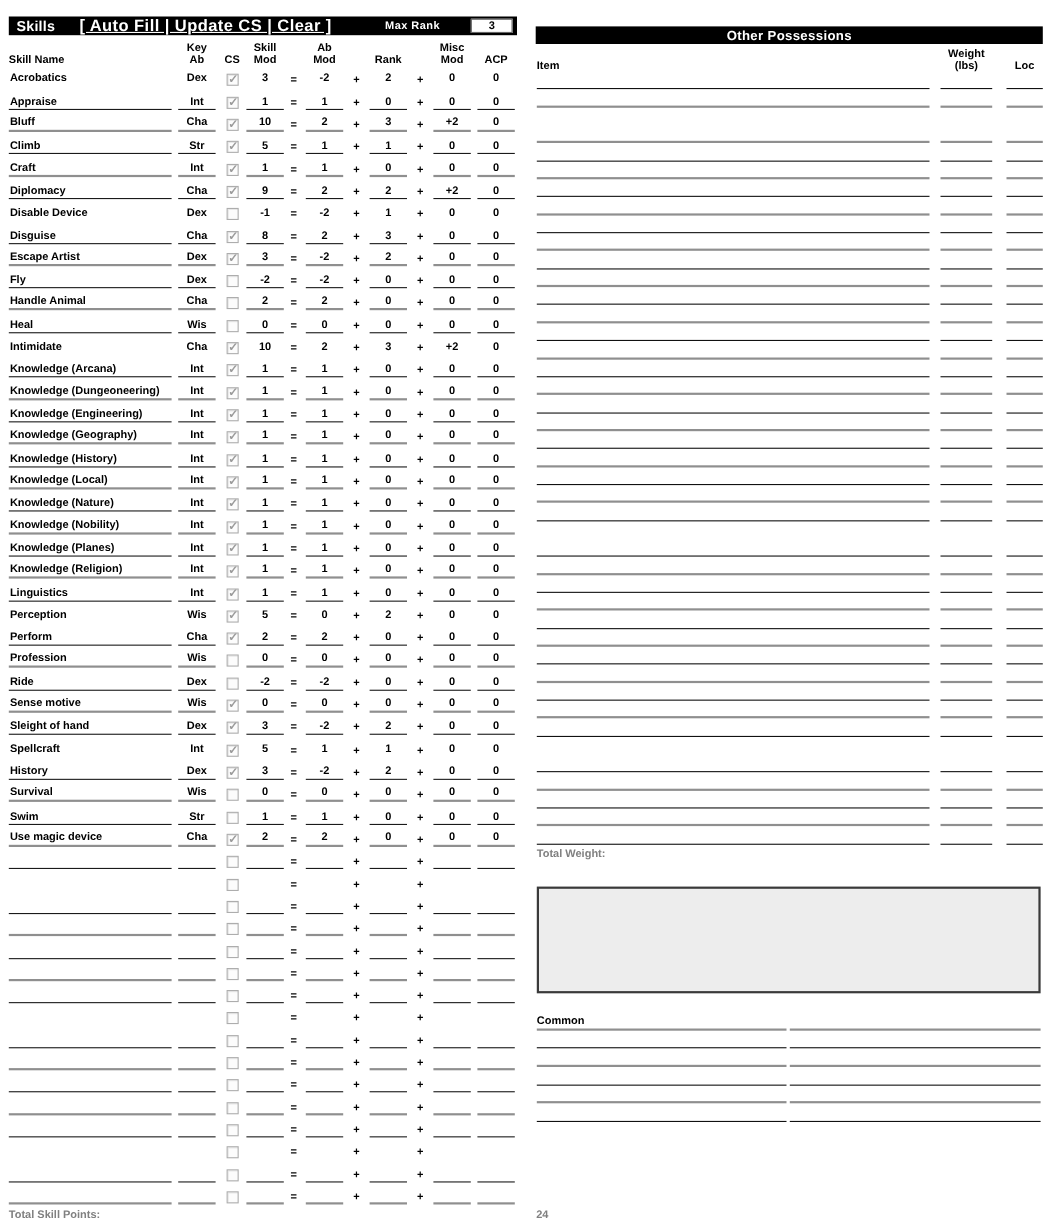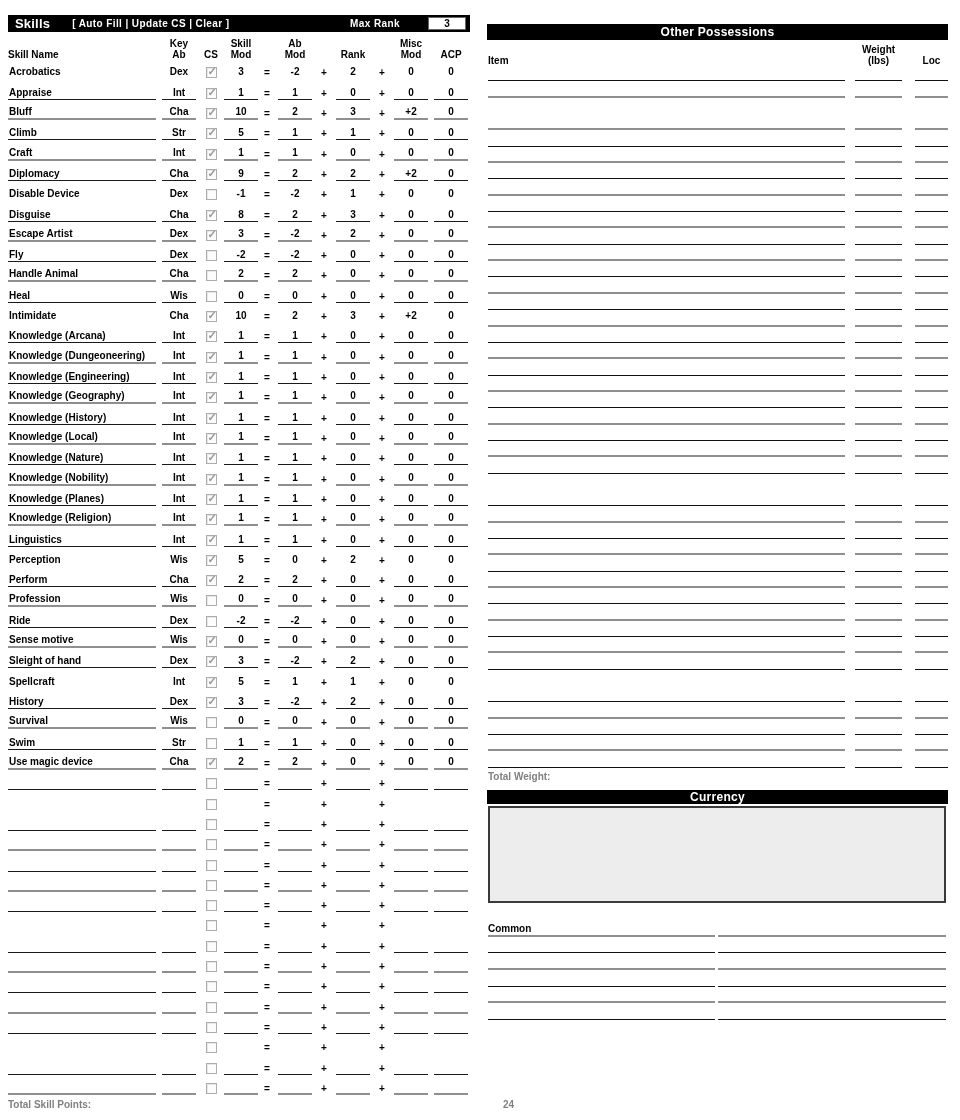--- a/index.html
+++ b/index.html
@@ -4,21 +4,21 @@
 <style>
   * { margin:0; padding:0; box-sizing:border-box; }
   html,body { width:960px; height:1120px; background:#fff; font-family:"Liberation Sans",sans-serif; font-weight:700; color:#000; }
   .panel { position:absolute; }
   #skills-panel { left:8px; top:15px; width:462px; height:1100px; }
   #right-panel { left:487px; top:15px; width:461px; height:1100px; }
 
   .blackbar { background:#000; color:#fff; display:flex; align-items:center; }
   #skills-bar { height:17px; padding:0 4px 0 7px; gap:22px; }
   #skills-title { font-size:13px; letter-spacing:.2px; }
-  #skills-actions { font-size:10px; letter-spacing:.4px; cursor:pointer; }
+  #skills-actions { font-size:15px; letter-spacing:.4px; cursor:pointer;text-decoration:underline; }
   #max-rank-label { margin-left:auto; font-size:10px; letter-spacing:.4px; }
   #max-rank-box { width:38px; height:13px; background:#fff; color:#000; font-size:10px; display:flex; align-items:center; justify-content:center; margin-left:6px; border:1px solid #666; }
 
   
   .sgrid { display:grid; grid-template-columns:150px 42px 22px 38px 14px 42px 16px 42px 16px 42px 38px; }
   #skills-colheads { position:absolute; top:21px; left:0; width:100%; height:24px; align-items:end; font-size:10px; line-height:11px; }
   #skills-colheads .h { text-align:center; }
   #skills-colheads .h.l { text-align:left; }
 
   #skill-rows { position:absolute; top:45px; left:0; width:100%; }
@@ -30,21 +30,21 @@
   .cell.abc .line { width:34px; }
   .srow.ln-dark .u { border-bottom-color:#1a1a1a; }
   .srow.ln-gray .u { border-bottom-color:#8f8f8f; border-bottom-width:2px; }
   .sym { display:flex; justify-content:center; align-items:flex-end; padding-bottom:2px; font-size:10px; }
   .cbcell { display:flex; justify-content:center; align-items:flex-end; padding-bottom:2px; }
   .cb { position:relative; width:11px; height:11px; background:#fcfcfc; border:1px solid #adadad; box-shadow:inset 1px 1px 0 #e8e8e8; cursor:pointer; }
   .cb.checked::after { content:"✓"; position:absolute; left:1px; top:-3px; font-size:11px; color:#9b9b9b; }
 
   #skills-total { position:absolute; top:1081px; left:0; width:100%; height:16px; align-items:center; color:#808080; font-size:10px;gap:20px; }
   #skills-total .lbl { grid-column:1 / span 3; text-align:left; }
-  #skills-total .val { grid-column:8; text-align:right; }
+  #skills-total .val { grid-column:8; text-align:center; }
 
   
   .secbar { position:absolute; left:0; width:100%; height:14px; justify-content:center; font-size:12px; letter-spacing:.3px; }
   #possessions-bar { top:9px; height:16px; }
   #poss-heads { position:absolute; top:29px; left:0; width:100%; height:22px; font-size:10px; line-height:11px; }
   #poss-heads .item { position:absolute; left:1px; bottom:0; }
   #poss-heads .wt { position:absolute; left:368px; width:47px; bottom:0; text-align:center; }
   #poss-heads .loc { position:absolute; left:428px; width:33px; bottom:0; text-align:center; }
   #poss-rows { position:absolute; top:51px; left:0; width:100%; }
   .prow { position:relative; height:16.35px; }
@@ -1816,23 +1816,20 @@
         <span class="f-loc"></span>
       </div>
       <div class="prow ln-dark">
         <span class="f-item"></span>
         <span class="f-wt"></span>
         <span class="f-loc"></span>
       </div>
     </div>
   <div id="total-weight">Total Weight:</div>
 
-  <div class="blackbar secbar" id="currency-bar">
-    <span>Currency</span>
-  </div>
   <div id="currency-box"></div>
 
   <div id="lang-rows">
       <div class="lrow ln-gray">
         <span class="f-l">Common</span>
         <span class="f-r"></span>
       </div>
       <div class="lrow ln-dark">
         <span class="f-l"></span>
         <span class="f-r"></span>

